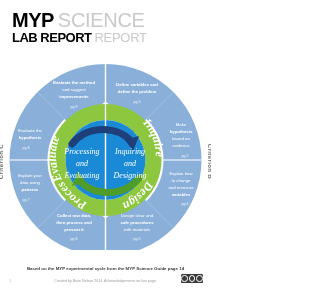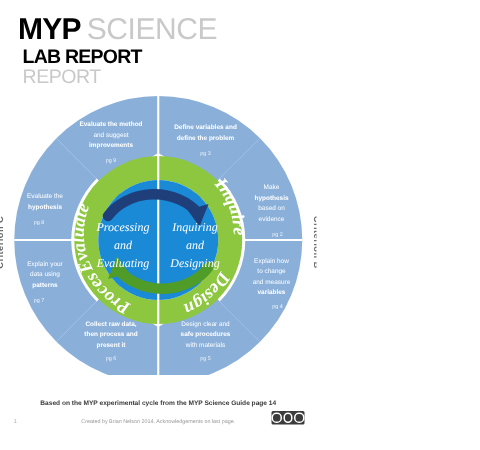--- a/index.html
+++ b/index.html
@@ -12,21 +12,21 @@
   }
   .page{position:absolute;inset:0;}
 
   
   .title-block{position:absolute;left:12px;top:10px;}
   .title-row{display:flex;align-items:baseline;white-space:nowrap;line-height:1.0;}
   .t-bold{font-weight:bold;color:#000000;letter-spacing:-0.5px;}
   .t-light{color:#c9c9c9;letter-spacing:-0.3px;}
   .row1 .t-bold{font-size:20px;}
   .row1 .t-light{font-size:20px;margin-left:4px;}
-  .row2{margin-top:1px;flex-direction:column;}
+  .row2{margin-top:1px;}
   .row2 .t-bold{font-size:13px;}
   .row2 .t-light{font-size:13px;margin-left:3px;}
 
   
   .diagram{position:absolute;left:0;top:50px;width:211px;height:200px;}
   .svgwrap{position:absolute;left:0;top:0;width:211px;height:200px;}
 
   
   .crit{
     position:absolute;

